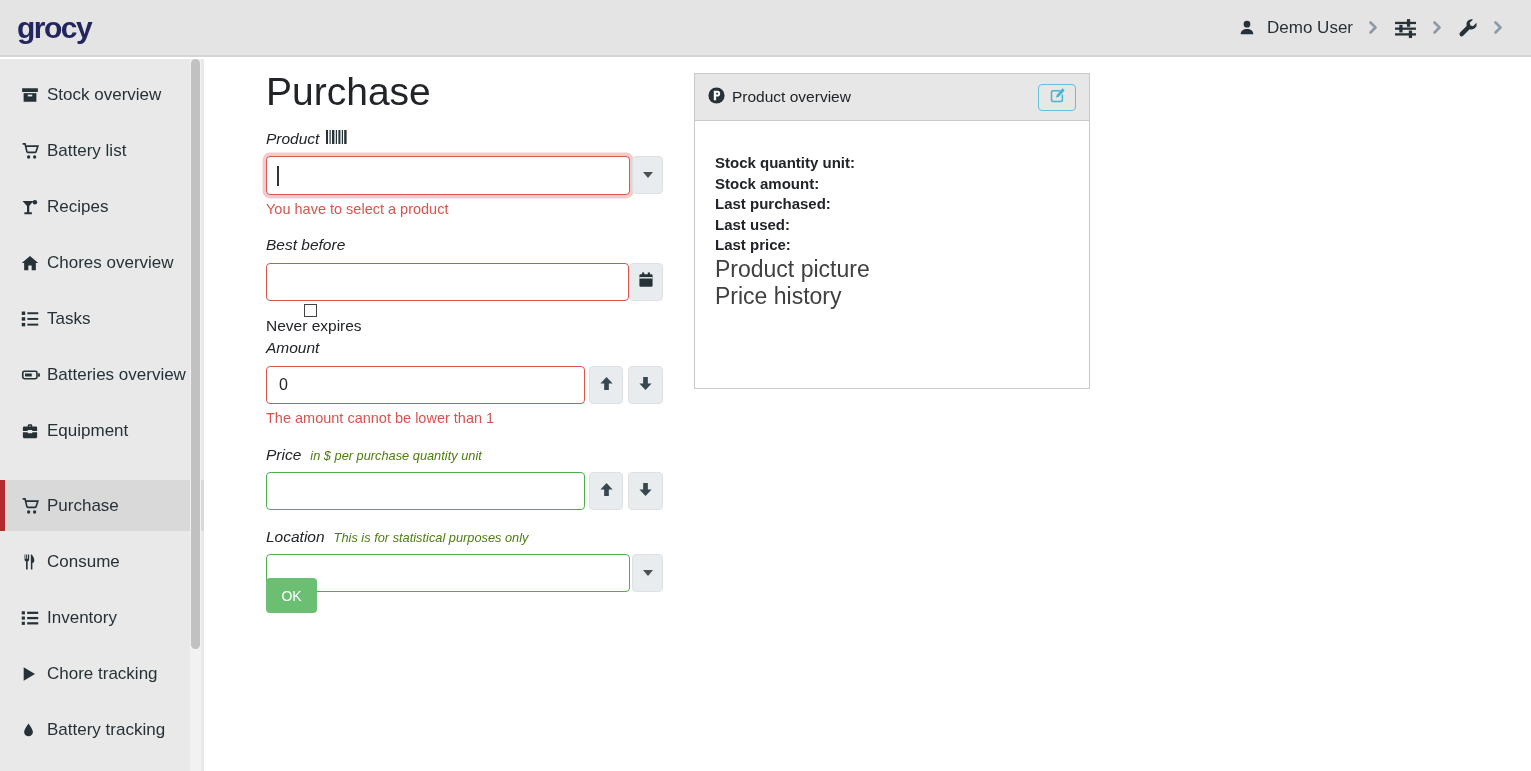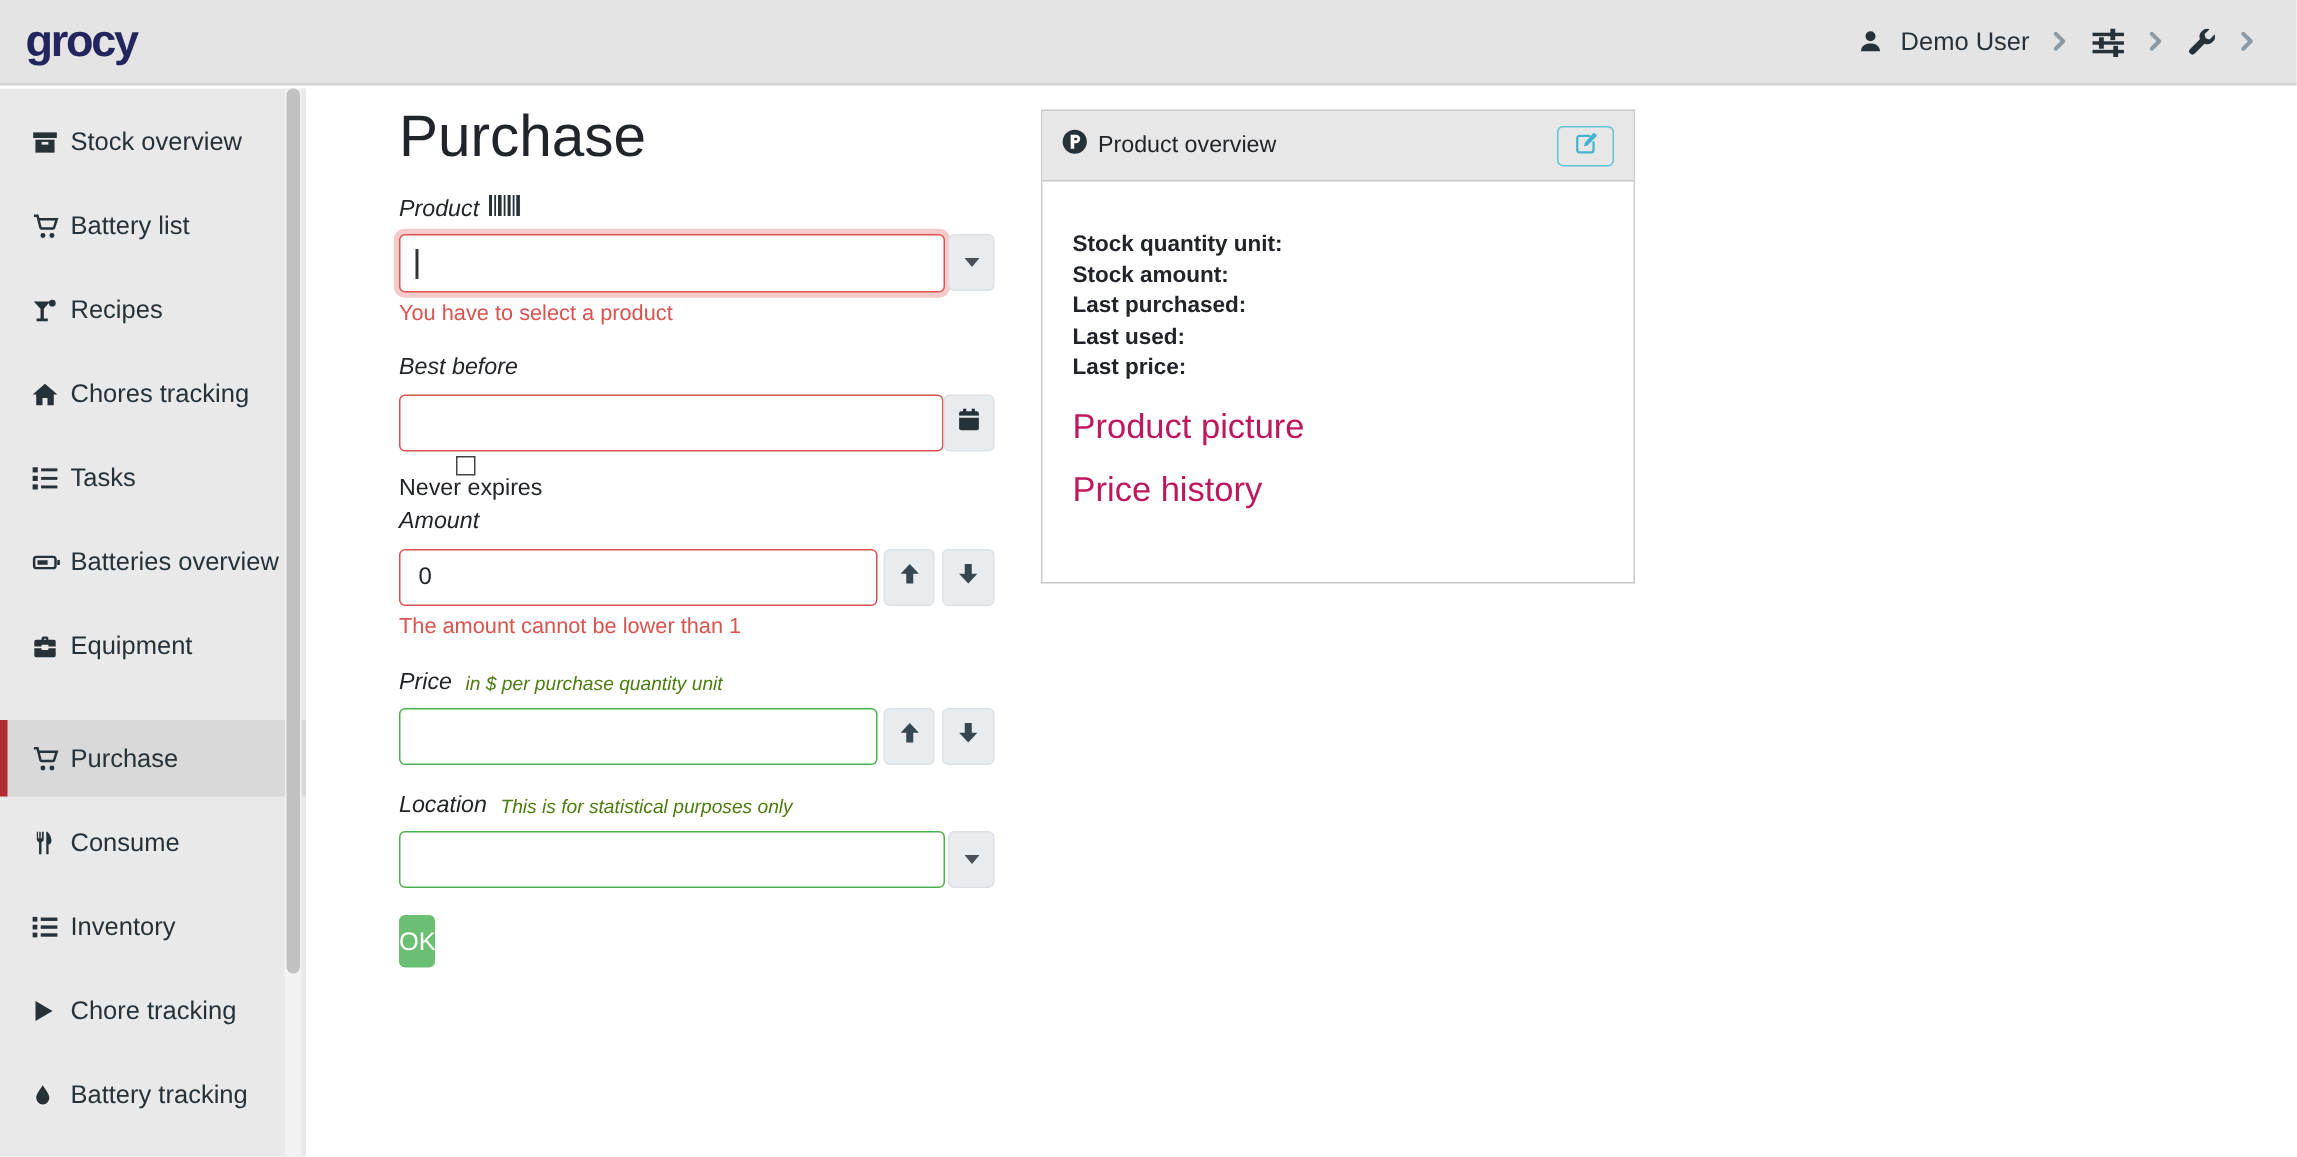--- a/index.html
+++ b/index.html
@@ -55,38 +55,38 @@
     align-items:center; justify-content:center; cursor:pointer; }
   .caret { width:0; height:0; border-left:5px solid transparent;
     border-right:5px solid transparent; border-top:6px solid #495057; }
   .spin svg { fill:#37474f; }
   .caret-wrap { position:absolute; left:10px; top:9px; width:2px; height:20px;
     background:#333; }
   .cb { display:inline-block; width:13px; height:13px; border:1.5px solid #444;
     background:#fff; margin-right:7px; vertical-align:-2px; }
   .cb-row { position:absolute; left:266px; font-size:15.5px; color:#212529;
     display:flex; align-items:center; }
-  .ok-btn { position:absolute; left:266px; top:610px; width:24px; height:35px;
+  .ok-btn { position:absolute; left:266px; top:578px; width:51px; height:35px;
     background:#6abf73; color:#fff; border:none; border-radius:4px;
-    font-size:17px; cursor:pointer;
+    font-size:14px; cursor:pointer;
     font-family:"Liberation Sans","DejaVu Sans",sans-serif; }
 
   
   .card { position:absolute; left:694px; top:73px; width:396px; height:316px;
     background:#fff; border:1px solid #c9c9c9; }
   .card-header { height:47px; background:#e7e7e7; border-bottom:1px solid #c9c9c9;
     display:flex; align-items:center; padding:0 13px; }
   .card-title { font-size:15.5px; color:#212529; margin-left:7px; }
   .edit-btn { margin-left:auto; width:38px; height:27px; background:transparent;
     border:1px solid #62c2d8; border-radius:4px; color:#45b5cf;
     display:flex; align-items:center; justify-content:center; cursor:pointer; }
   .card-body { padding:32px 20px 0; }
   .pv-field { font-size:15px; font-weight:bold; line-height:20.5px;
     color:#212529; }
-  .pv-section { font-size:23px; color:#be185d; margin-top:15px; }
+  .pv-section { font-size:23px; color:#404040; }
 </style>
 </head>
 <body>
 
 <div class="topbar">
   <div class="logo">grocy</div>
   <div class="top-right">
     <div class="top-user">
       <span class="top-ic">
         <svg width="16" height="17" viewBox="0 0 24 24" fill="#263238">
@@ -162,21 +162,21 @@
       </span>
       <span class="nav-label">Recipes</span>
     </div>
 
     <div class="nav-item">
       <span class="nav-ic">
         <svg width="18" height="18" viewBox="0 0 24 24">
             <path d="M12 2.5L23 12h-3.2v9.5h-5.6v-6.3h-4.4v6.3H4.2V12H1z"></path>
           </svg>
       </span>
-      <span class="nav-label">Chores tracking</span>
+      <span class="nav-label">Chores overview</span>
     </div>
 
     <div class="nav-item">
       <span class="nav-ic">
         <svg width="18" height="18" viewBox="0 0 24 24">
             <rect x="1" y="2" width="4.6" height="4.6"></rect>
             <rect x="8.5" y="3" width="14.5" height="2.6"></rect>
             <rect x="1" y="9.6" width="4.6" height="4.6"></rect>
             <rect x="8.5" y="10.6" width="14.5" height="2.6"></rect>
             <rect x="1" y="17.2" width="4.6" height="4.6"></rect>

